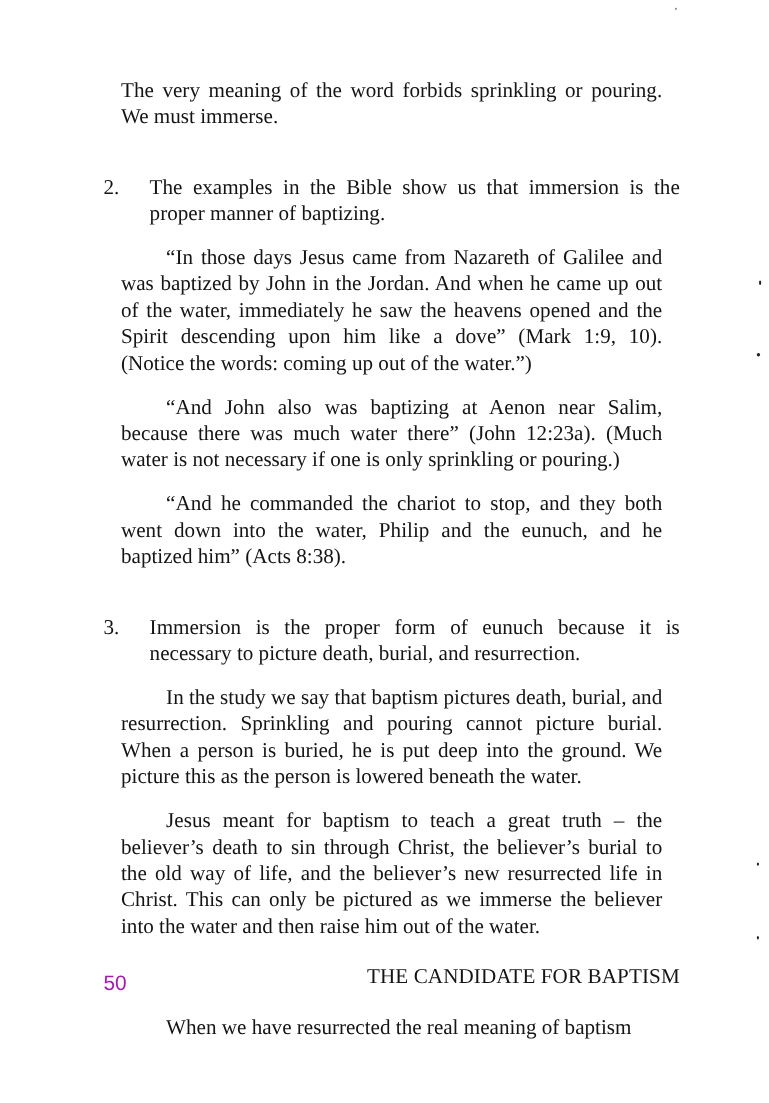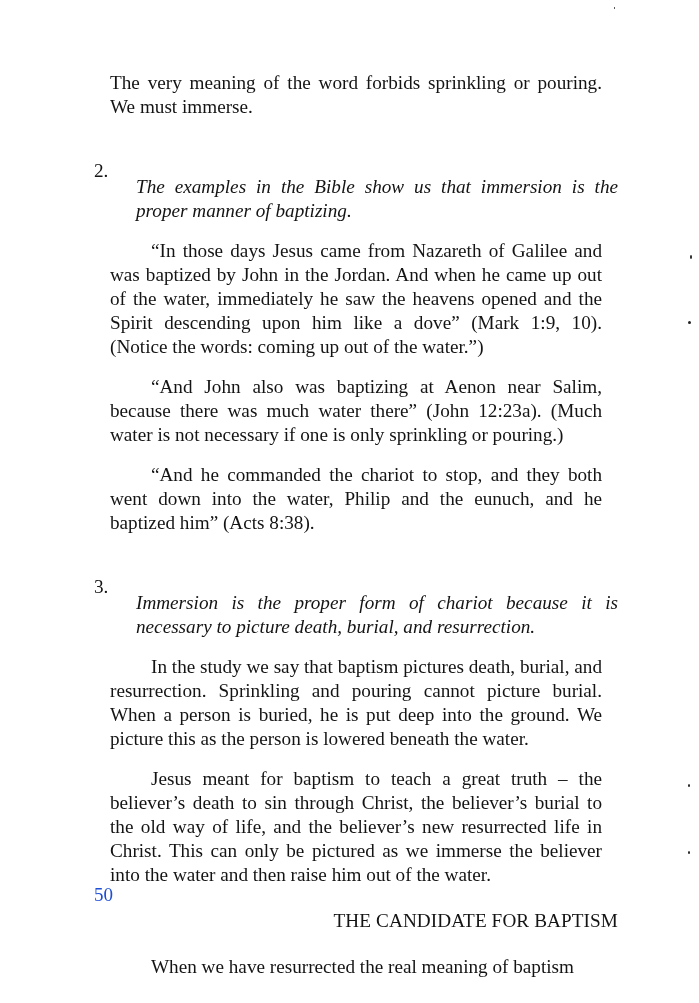--- a/index.html
+++ b/index.html
@@ -31,40 +31,38 @@
     .indent { text-indent: 41px; }
     .gap { height: 24px; }
     .item {
       display: flex;
     }
     .item-num {
       width: 42px;
       flex: 0 0 42px;
     }
     .item-head {
-      font-style: italic;
       flex: 1;
       text-align: justify;
       text-align-last: left;
-      margin-top: 16px;
     }
     .heading {
       text-align: right;
       margin-top: 22px;
       margin-bottom: 22px;
       font-size: 19.2px;
       letter-spacing: 0.1px;
     }
     .page-number {
       position: absolute;
       left: 94px;
       top: 884px;
-      font-family: Liberation Serif, serif;
+      font-family: Liberation Sans, sans-serif;
       font-size: 19px;
-      color: #1d4ed8;
+      color: #a21caf;
     }
     .speck {
       position: absolute;
       background: #222;
       border-radius: 50%;
     }
   </style>
 </head>
 <body>
 
@@ -78,21 +76,21 @@
     <span class="item-head">The examples in the Bible show us that immersion is the proper manner of baptizing.</span>
   </div>
   <p class="indent">“In those days Jesus came from Nazareth of Galilee and was baptized by John in the Jordan. And when he came up out of the water, immediately he saw the heavens opened and the Spirit descending upon him like a dove” (Mark 1:9, 10). (Notice the words: coming up out of the water.”)</p>
   <p class="indent">“And John also was baptizing at Aenon near Salim, because there was much water there” (John 12:23a). (Much water is not necessary if one is only sprinkling or pouring.)</p>
   <p class="indent">“And he commanded the chariot to stop, and they both went down into the water,  Philip and the eunuch, and he baptized him” (Acts 8:38).</p>
 
   <div class="gap"></div>
 
   <div class="item">
     <span class="item-num">3.</span>
-    <span class="item-head">Immersion is the proper form of chariot because it is necessary to picture death, burial, and resurrection.</span>
+    <span class="item-head">Immersion is the proper form of eunuch because it is necessary to picture death, burial, and resurrection.</span>
   </div>
   <p class="indent">In the study we say that baptism pictures death, burial, and resurrection. Sprinkling and pouring cannot picture burial. When a person is buried, he is put deep into the ground. We picture this as the person is lowered beneath the water.</p>
   <p class="indent">Jesus meant for baptism to teach a great truth – the believer’s death to sin through Christ, the believer’s burial to the old way of life, and the believer’s new resurrected life in Christ. This can only be pictured as we immerse the believer into the water and then raise him out of the water.</p>
 
   <div class="heading">THE CANDIDATE FOR BAPTISM</div>
 
   <p class="indent">When we have resurrected the real meaning of baptism</p>
 </div>
 
 <div class="page-number">50</div>

